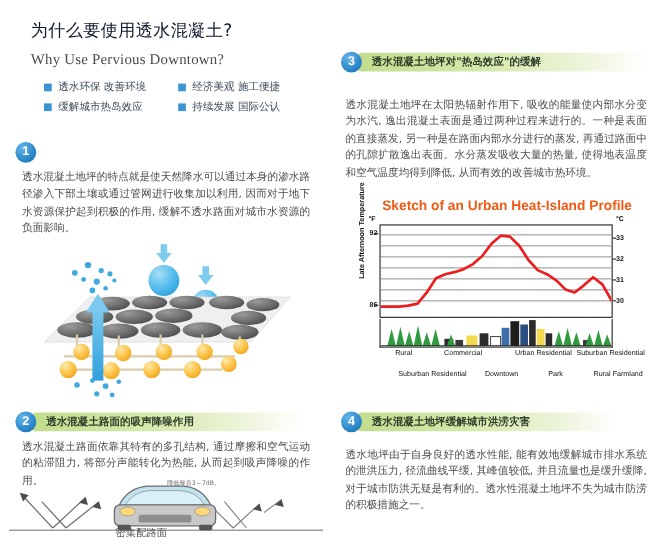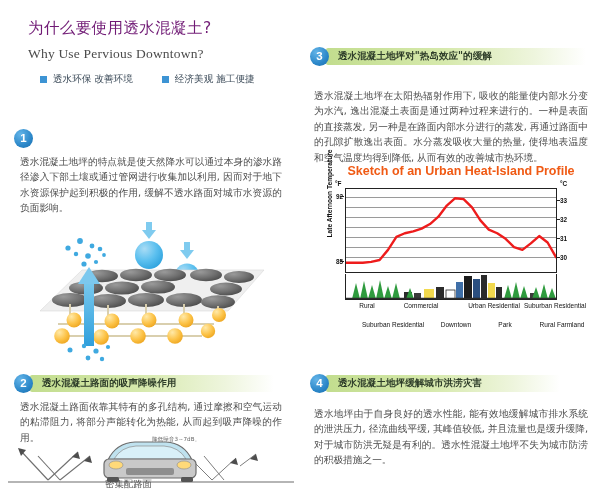--- a/index.html
+++ b/index.html
@@ -7,21 +7,21 @@
     width:600px;height:503px;
     background:#ffffff;
     font-family:"Liberation Sans","DejaVu Sans",sans-serif;
     overflow:hidden;position:relative;
   }
   .page{position:relative;width:600px;height:503px;}
 
   
   .hdr{position:absolute;left:28px;top:18px;width:268px;}
   .hdr-cn{
-    font-size:15.5px;color:#701a75;letter-spacing:.4px;
+    font-size:15.5px;color:#0f172a;letter-spacing:.4px;
     font-family:"DejaVu Sans",sans-serif;white-space:nowrap;
   }
   .hdr-en{
     margin-top:7px;font-size:13.5px;color:#4b4b4b;
     font-family:"Liberation Serif","DejaVu Serif",serif;
     letter-spacing:.2px;white-space:nowrap;
   }
   .bullets{margin-top:10px;width:262px;}
   .brow{display:flex;align-items:center;height:15px;margin-bottom:3px;}
   .bcell{display:flex;align-items:center;padding-left:12px;}
@@ -66,21 +66,21 @@
   .cap{
     position:absolute;font-size:9.4px;color:#555;
     font-family:"DejaVu Sans",sans-serif;white-space:nowrap;
   }
   .noise-note{
     position:absolute;left:152px;top:436px;font-size:5.6px;color:#666;
     font-family:"DejaVu Sans",sans-serif;white-space:nowrap;
   }
 
   
-  .chart-wrap{position:absolute;left:306px;top:164px;width:290px;height:172px;}
+  .chart-wrap{position:absolute;left:306px;top:180px;width:290px;height:172px;}
   .chart-title{
     position:absolute;left:30px;top:0;width:250px;text-align:center;
     font-size:12.5px;font-weight:bold;color:#f05a14;
     font-family:"Liberation Sans",sans-serif;white-space:nowrap;
   }
   .ylab{
     position:absolute;left:-17px;top:30px;width:80px;
     transform:rotate(-90deg);transform-origin:50% 50%;
     font-size:6.6px;font-weight:bold;color:#111;
     text-align:center;font-family:"Liberation Sans",sans-serif;white-space:nowrap;
@@ -120,20 +120,30 @@
     <div class="hdr-en">Why Use Pervious Downtown?</div>
     <div class="bullets">
       <div class="brow">
         <div class="bcell c1">
           <span class="bsq"></span>
           <span class="btxt">透水环保 改善环境</span>
         </div>
         <div class="bcell c2">
           <span class="bsq"></span>
           <span class="btxt">经济美观  施工便捷</span>
+        </div>
+      </div>
+      <div class="brow">
+        <div class="bcell c1">
+          <span class="bsq"></span>
+          <span class="btxt">缓解城市热岛效应</span>
+        </div>
+        <div class="bcell c2">
+          <span class="bsq"></span>
+          <span class="btxt">持续发展 国际公认</span>
         </div>
       </div>
     </div>
   </div>
 
   <div class="sec-head" style="left:14px;top:128px;width:272px;">
     <div class="badge">1</div>
   </div>
   <div class="para" style="left:20px;top:154px;width:262px;">透水混凝土地坪的特点就是使天然降水可以通过本身的渗水路径渗入下部土壤或通过管网进行收集加以利用, 因而对于地下水资源保护起到积极的作用, 缓解不透水路面对城市水资源的负面影响。</div>
 

